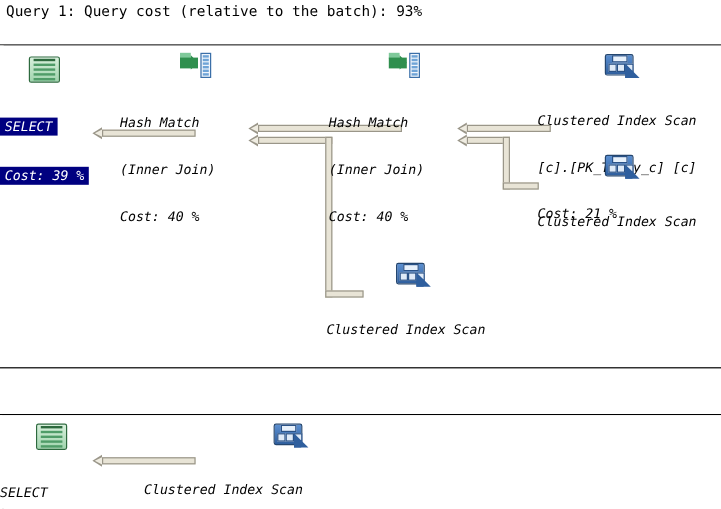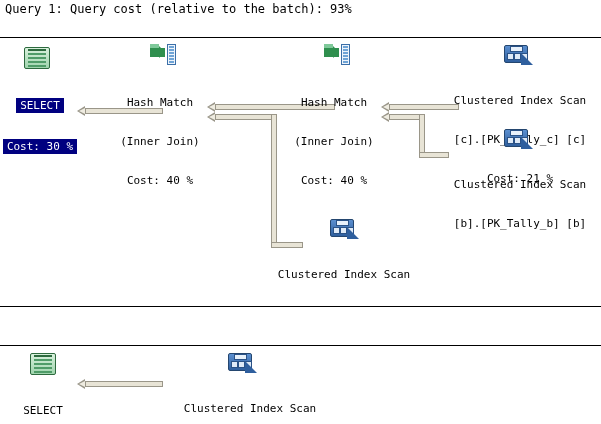--- a/index.html
+++ b/index.html
@@ -11,21 +11,21 @@
 
   
   .qhdr{position:absolute;left:0;width:601px;box-sizing:border-box;padding:2px 0 0 5px;background:#ffffff;}
   .qhdr .line{white-space:pre;line-height:15px;font-size:12px;letter-spacing:0px;}
   .hrule{position:absolute;left:0;width:601px;height:0;border-top:1px solid #000000;}
   .leftedge{position:absolute;left:0;width:2px;background:#ffffff;border-right:1px solid #9a9a90;}
 
   
   .canvas{position:absolute;left:0;width:601px;background:#ffffff;overflow:hidden;}
 
-  .node{position:absolute;text-align:center;white-space:pre;}
+  .node{position:absolute;white-space:pre;font-style:italic;}
   .node .lbl{line-height:13px;font-size:11px;}
 
   .icon{position:absolute;}
 
   
   .ico-select{width:26px;height:22px;border:1px solid #2d6a3e;border-radius:2px;
       background:linear-gradient(#d8f0dc,#9fd4ad);box-sizing:border-box;overflow:hidden;}
   .ico-select i{display:block;height:2px;margin:2px 3px 0 3px;background:#4f9c68;}
   .ico-select i.h{background:#2d6a3e;margin-top:1px;}
 
@@ -96,21 +96,21 @@
     <div class="ico-select">
         <i class="h"></i>
         <i></i>
         <i></i>
         <i></i>
         <i></i>
       </div>
   </div>
   <div class="node" style="left:0px;top:34px;width:80px;">
     <div class="lbl"><span class="hl">SELECT</span></div>
-    <div class="lbl"><span class="hl">Cost: 30 %</span></div>
+    <div class="lbl"><span class="hl">Cost: 39 %</span></div>
   </div>
 
   <div class="icon ico-hash" style="left:150px;top:6px;">
     <div class="stub"></div>
       <div class="arr"></div>
     <div class="tbl">
         <b></b>
         <b></b>
         <b></b>
         <b></b>
@@ -159,21 +159,20 @@
   <div class="icon ico-cis" style="left:504px;top:88px;">
     <div class="base"></div>
       <div class="top"></div>
     <div class="b1"></div>
       <div class="b2"></div>
       <div class="b3"></div>
       <div class="tip"></div>
   </div>
   <div class="node" style="left:448px;top:114px;width:144px;">
     <div class="lbl">Clustered Index Scan</div>
-    <div class="lbl">[b].[PK_Tally_b] [b]</div>
   </div>
 
   <div class="icon ico-cis" style="left:330px;top:178px;">
     <div class="base"></div>
       <div class="top"></div>
     <div class="b1"></div>
       <div class="b2"></div>
       <div class="b3"></div>
       <div class="tip"></div>
   </div>

